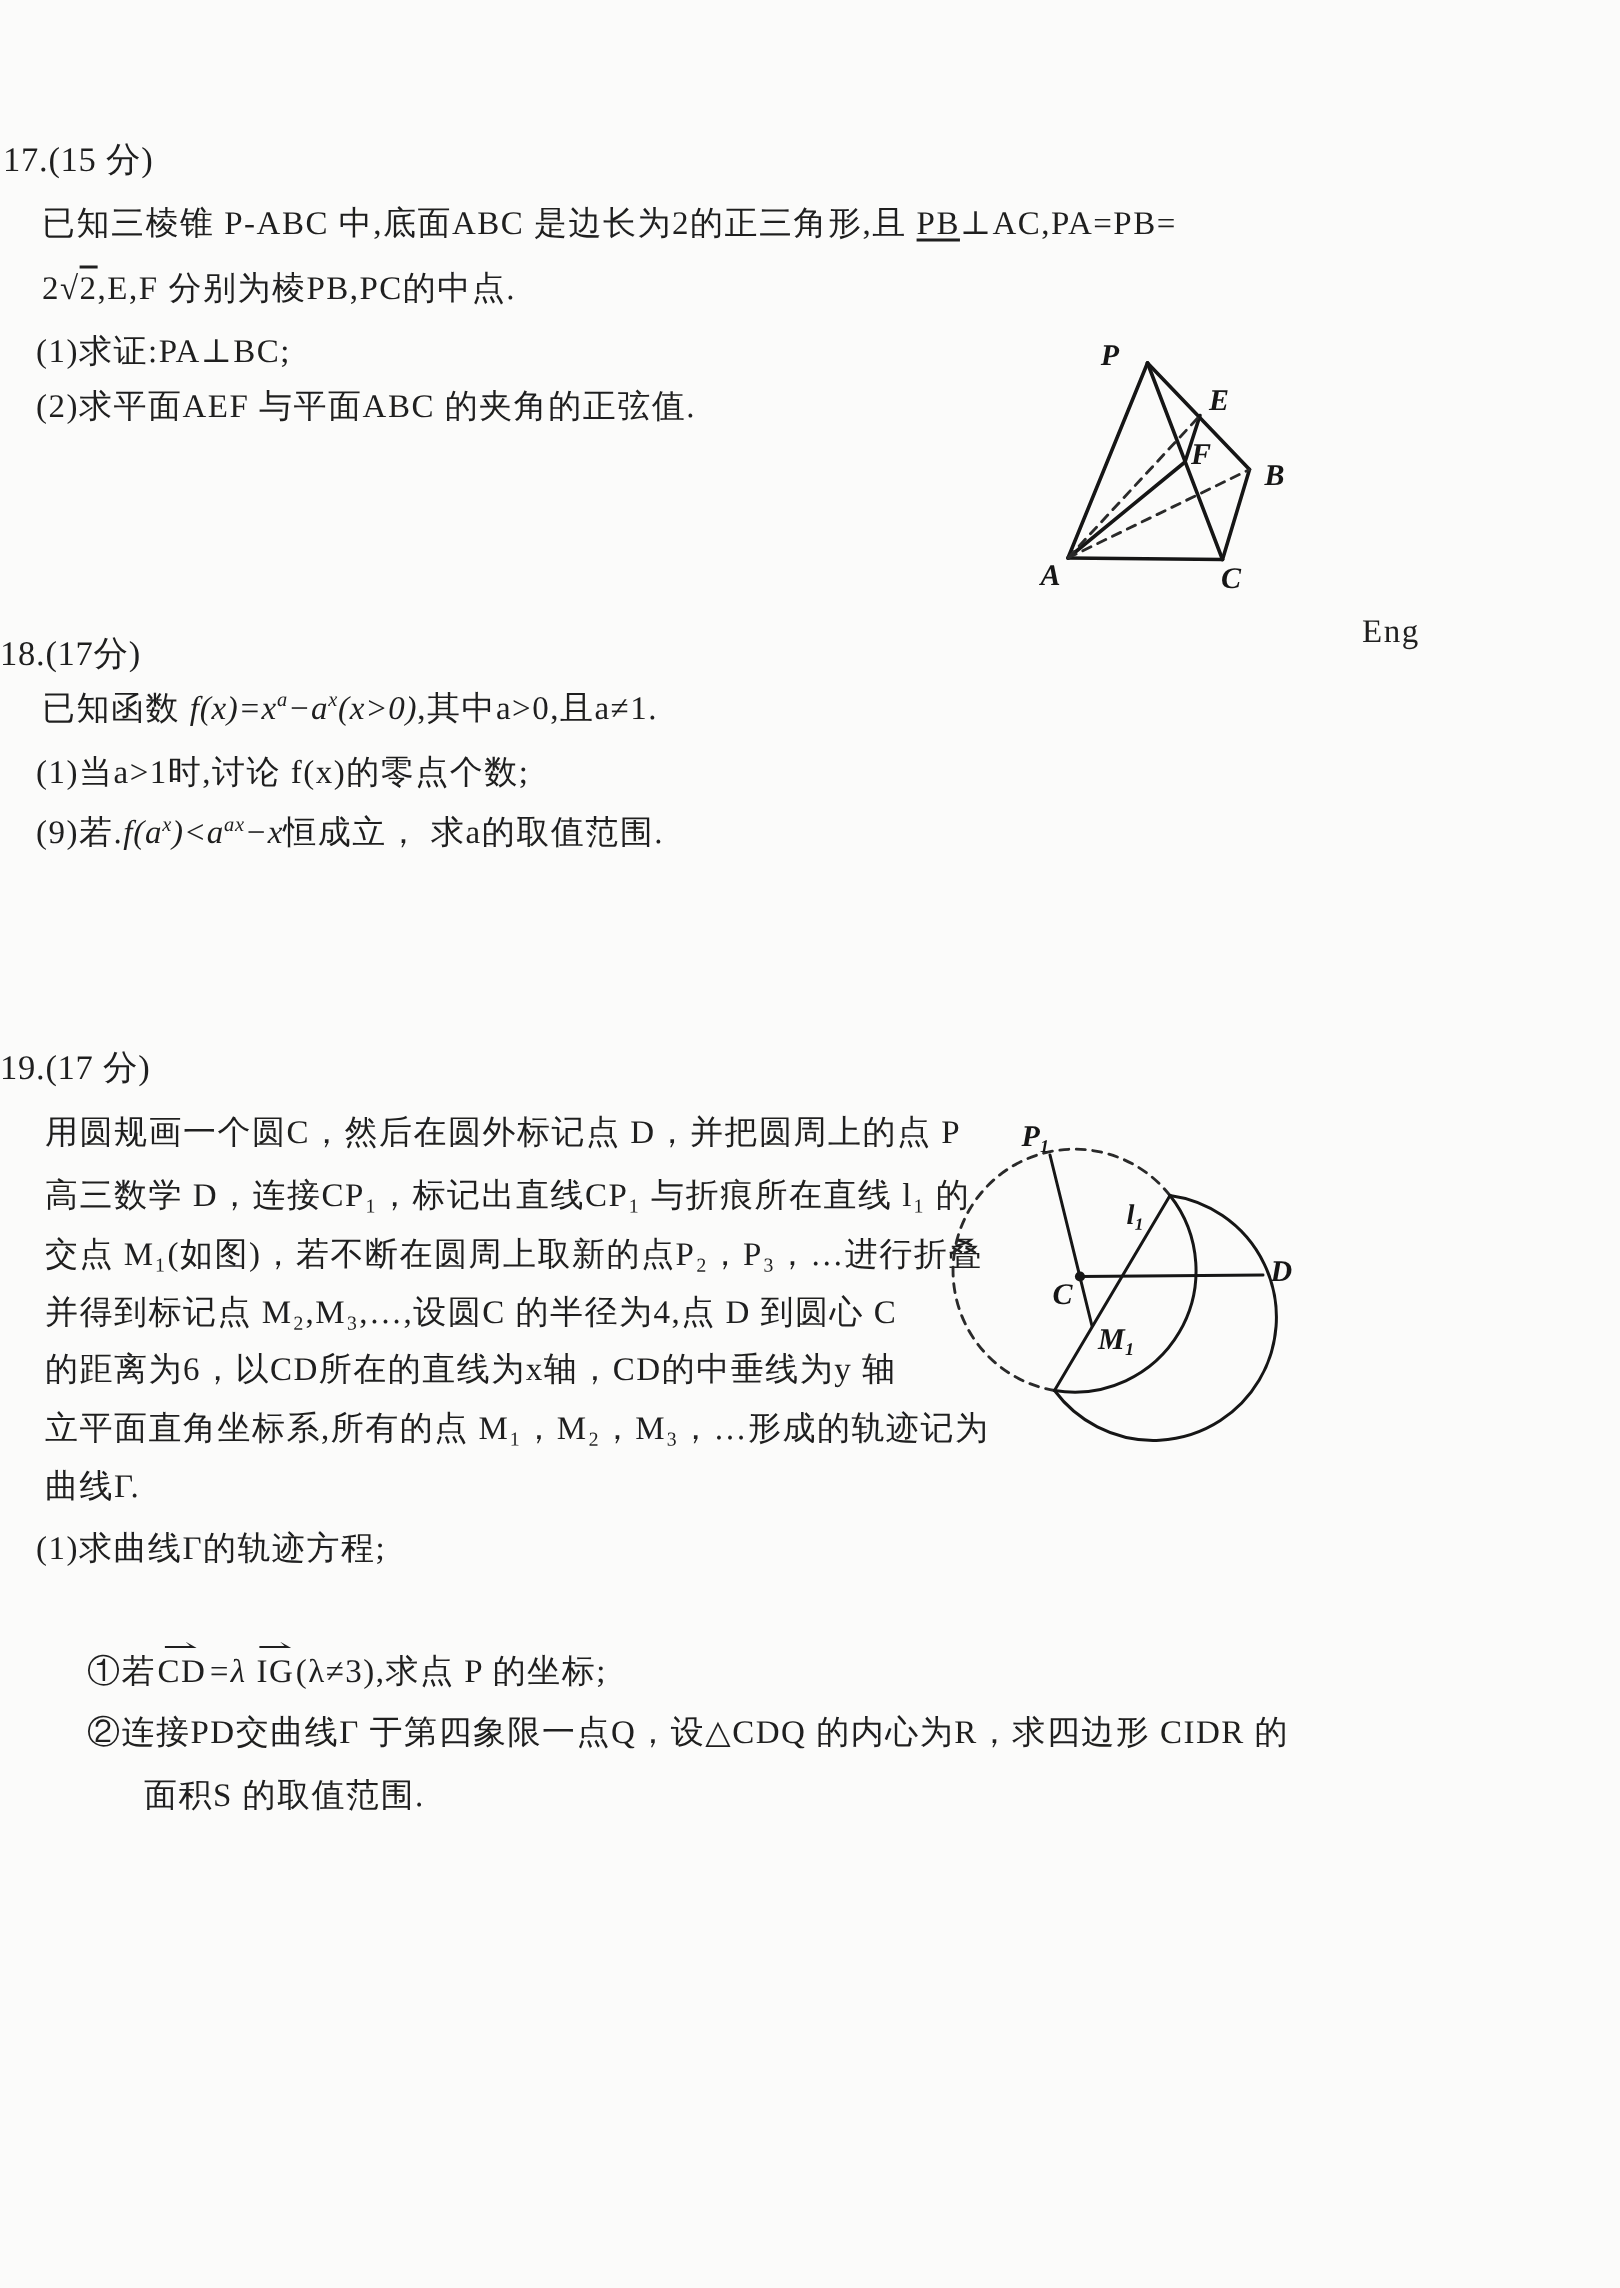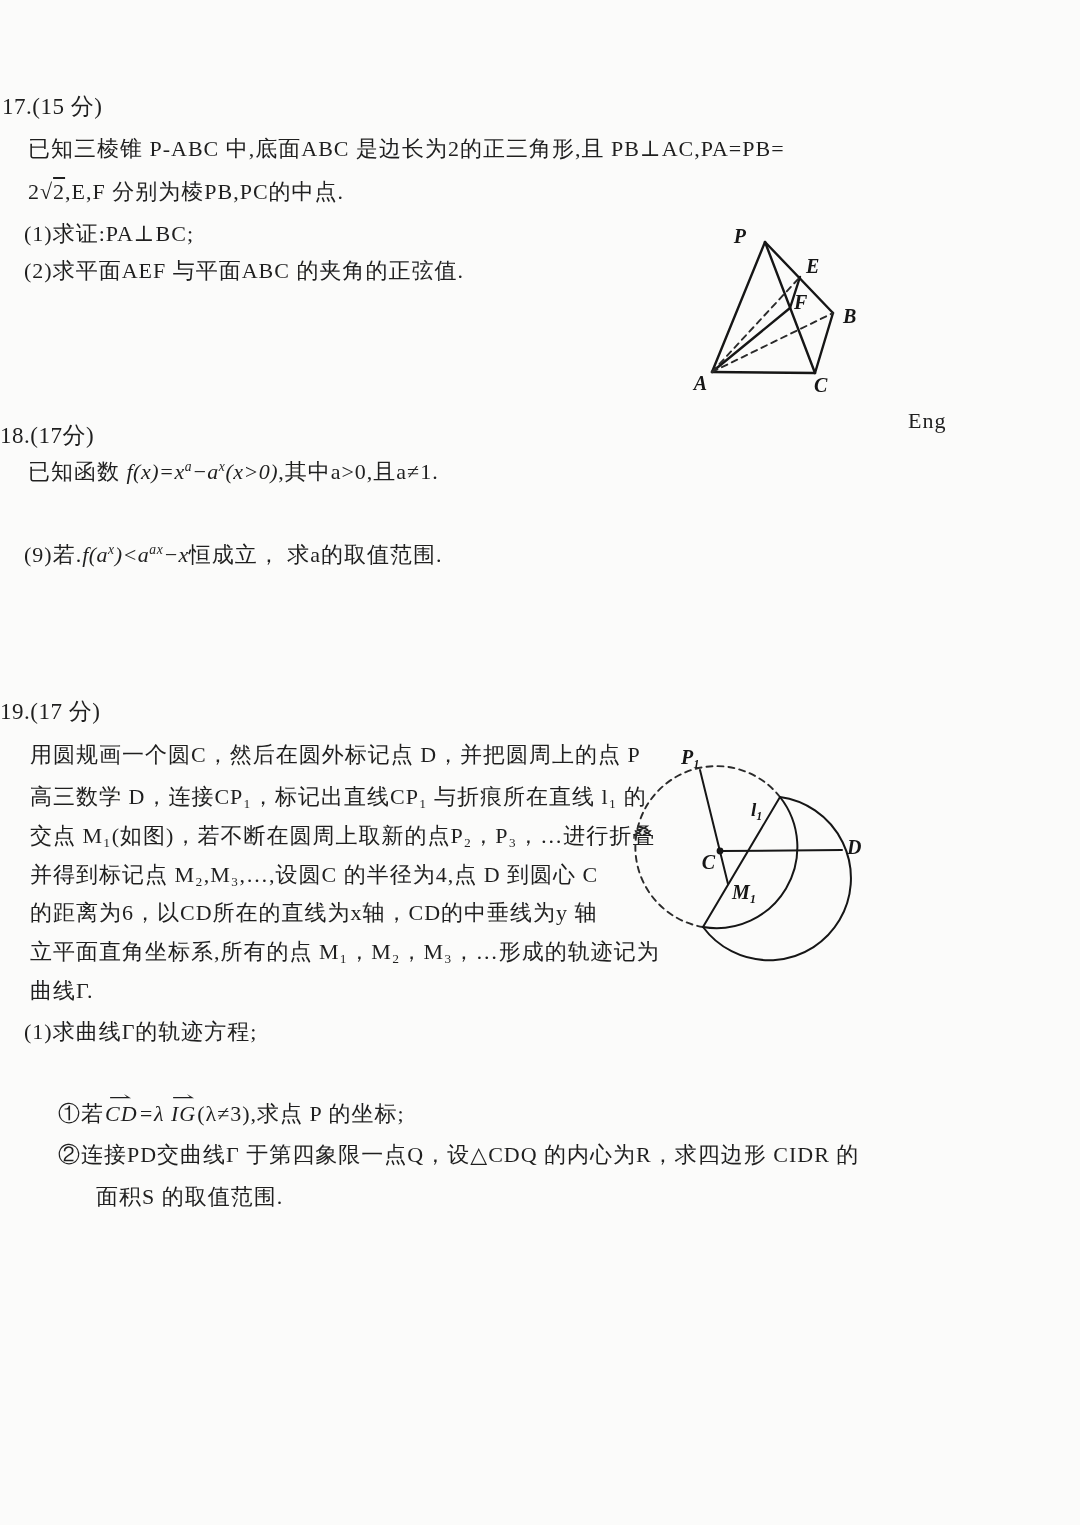--- a/index.html
+++ b/index.html
@@ -9,23 +9,23 @@
     font-family:"Liberation Serif","DejaVu Serif",serif;
     color:#1f1f1f;
   }
   .tline{
     position:absolute;white-space:nowrap;
     font-size:22px;letter-spacing:1px;line-height:1.25;
   }
   .qheader{font-size:23px;letter-spacing:0.5px;}
   .math{font-style:italic;letter-spacing:0.5px;}
   .math sup{font-size:0.62em;font-style:italic;vertical-align:super;line-height:0;}
-  .ul{text-underline-offset:3px;}
+  .ul{text-decoration:underline;text-underline-offset:3px;}
   .ol{text-decoration:overline;}
-  .vec{position:relative;font-style:italic;display:inline-block;padding:0 1px;}
+  .vec{position:relative;display:inline-block;padding:0 1px;}
   .vec::after{
     content:"⇀";position:absolute;left:50%;top:-0.70em;
     transform:translateX(-50%) scaleX(1.7);font-size:0.75em;font-style:normal;
   }
   .footer{font-size:20px;letter-spacing:2px;color:#3a3a3a;}
   .figure{position:absolute;}
   .fig-label{
     font-family:"Liberation Serif","DejaVu Serif",serif;
     font-style:italic;font-weight:bold;font-size:20px;fill:#161616;
   }
@@ -69,20 +69,21 @@
       <text class="fig-label" x="814" y="392">C</text>
     </g>
   </svg>
 
   <div class="tline" style="left:908px;top:407px">Eng</div>
 
   <div class="tline qheader" style="left:0px;top:422px">18.(17分)</div>
 
   <div class="tline" style="left:28px;top:458px"><span>已知函数 </span><span class="math"><span>f(x)=x</span><sup>a</sup><span>−a</span><sup>x</sup><span>(x&gt;0)</span></span><span>,其中a&gt;0,且a≠1.</span></div>
 
+  <div class="tline" style="left:24px;top:501px">(1)当a&gt;1时,讨论 f(x)的零点个数;</div>
 
   <div class="tline" style="left:24px;top:541px"><span>(9)若.</span><span class="math"><span>f(a</span><sup>x</sup><span>)&lt;a</span><sup>ax</sup><span>−x</span></span><span>恒成立， 求a的取值范围.</span></div>
 
   <div class="tline qheader" style="left:0px;top:698px">19.(17 分)</div>
 
   <div class="tline" style="left:30px;top:741px">用圆规画一个圆C，然后在圆外标记点 D，并把圆周上的点 P</div>
   <div class="tline" style="left:30px;top:783px">高三数学 D，连接CP₁，标记出直线CP₁ 与折痕所在直线 l₁ 的</div>
   <div class="tline" style="left:30px;top:822px">交点 M₁(如图)，若不断在圆周上取新的点P₂，P₃，…进行折叠</div>
   <div class="tline" style="left:30px;top:861px">并得到标记点 M₂,M₃,…,设圆C 的半径为4,点 D 到圆心 C</div>
   <div class="tline" style="left:30px;top:899px">的距离为6，以CD所在的直线为x轴，CD的中垂线为y 轴</div>

